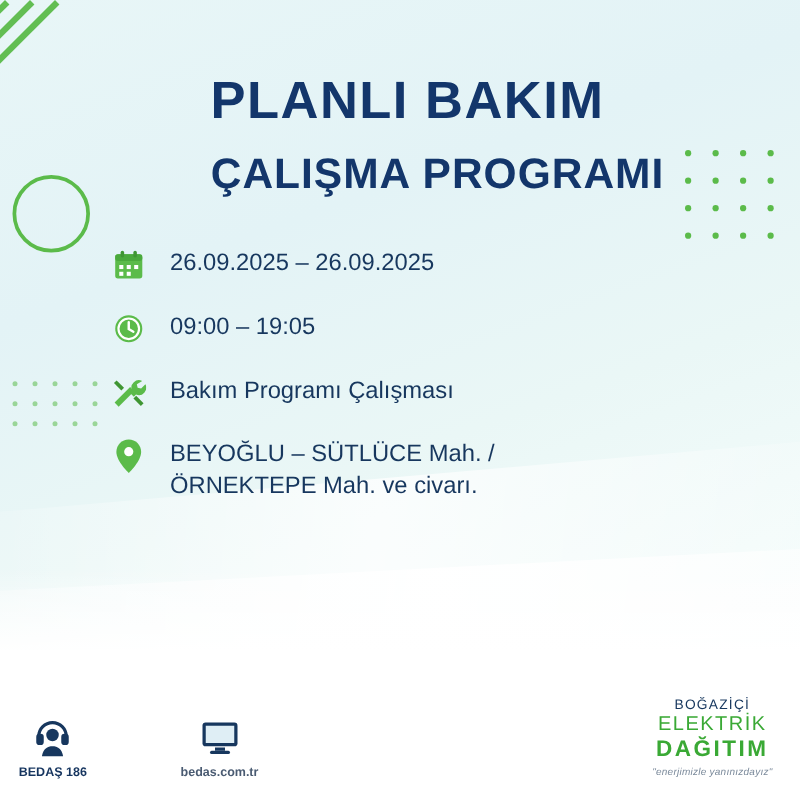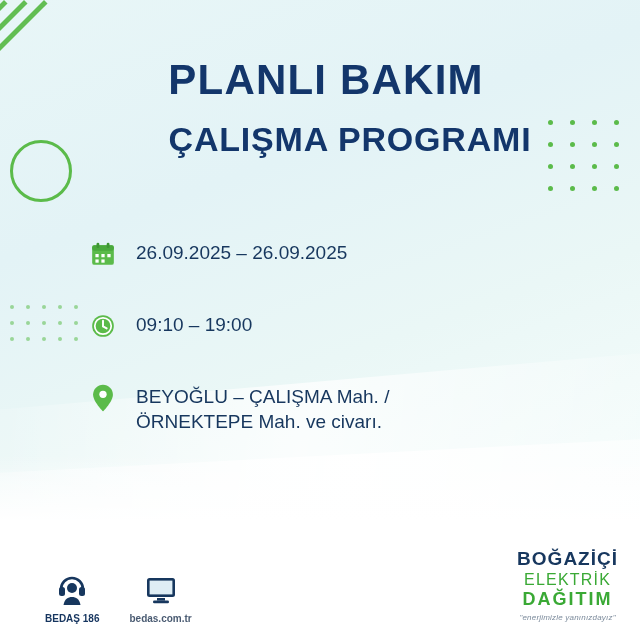--- a/index.html
+++ b/index.html
@@ -105,21 +105,20 @@
 
   
   .info {
     position: absolute;
     top: 196px; left: 86px; width: 480px;
   }
   .row {
     display: flex;
     align-items: flex-start;
     margin-bottom: 21px;
-    margin-top: 42px;
   }
   .row .ico {
     width: 34px; min-width: 34px; height: 30px;
     display: flex; align-items: center; justify-content: center;
     margin-right: 16px;
     padding-top: 1px;
   }
   .row .txt {
     font-size: 19px;
     color: #17375e;
@@ -128,43 +127,43 @@
     font-weight: 400;
   }
   .row .txt .l2 { display: block; }
 
   
   .footer {
     position: absolute;
     left: 0; bottom: 0; width: 640px; height: 100px;
   }
   .f-items {
-    position: absolute; left: 45px; bottom: 16px;
-    display: flex; align-items: center;
+    position: absolute; left: 15px; bottom: 16px;
+    display: flex; align-items: center; gap: 45px;
   }
   .f-item {
     display: flex; flex-direction: column; align-items: center;
     margin-right: 30px;
   }
   .f-item .fi-ico { height: 34px; display: flex; align-items: center; }
   .f-item .fi-label {
     margin-top: 6px;
     font-size: 10px;
     color: #16355f;
     font-weight: 700;
     white-space: nowrap;
   }
   .f-item.small .fi-label { font-weight: 700; color: #4a5b72; }
 
   .brand {
     position: absolute; right: 22px; bottom: 18px;
     text-align: center;
   }
   .brand .b1 {
-    font-size: 19px; font-weight: 700; color: #17375e; letter-spacing: 1px;
+    font-size: 11px; font-weight: 400; color: #17375e; letter-spacing: 1px;
     line-height: 1.15;
   }
   .brand .b2 {
     font-size: 16px; font-weight: 400; color: #3aa935; letter-spacing: 1.2px;
     line-height: 1.2;
   }
   .brand .b3 {
     font-size: 18px; font-weight: 700; color: #3aa935; letter-spacing: 2px;
     line-height: 1.2;
   }
@@ -254,33 +253,44 @@
     </div>
 
     <div class="row">
       <span class="ico">
         <svg width="26" height="26" viewBox="0 0 24 24">
           <circle cx="12" cy="12" r="10" fill="#5bbb4a"></circle>
           <circle cx="12" cy="12" r="7.6" fill="none" stroke="#ffffff" stroke-width="1.6"></circle>
           <path d="M12 7.2 V12.3 L15.4 14.2" stroke="#ffffff" stroke-width="1.8" fill="none" stroke-linecap="round"></path>
         </svg>
       </span>
-      <span class="txt">09:10 – 19:00</span>
-    </div>
-
+      <span class="txt">09:00 – 19:05</span>
+    </div>
+
+    <div class="row">
+      <span class="ico">
+        <svg width="28" height="26" viewBox="0 0 26 24">
+          <path d="M4 3 L9.5 8.5 L7.5 10.5 L2 5 Z" fill="#3f9633"></path>
+          <path d="M2.5 19.5 L14 8 L17 11 L5.5 22.5 Z" fill="#5bbb4a"></path>
+          <path d="M23 3.5 a5.5 5.5 0 0 0-7.6 7l-1.6 1.6 3 3 1.6-1.6a5.5 5.5 0 0 0 7-7.6 l-3.2 3.2 -2.6-.6 -.6-2.6 Z" fill="#5bbb4a"></path>
+          <path d="M16.5 16.5 L22 22 L24 20 L18.5 14.5 Z" fill="#3f9633"></path>
+        </svg>
+      </span>
+      <span class="txt">Bakım Programı Çalışması</span>
+    </div>
 
     <div class="row">
       <span class="ico">
         <svg width="22" height="28" viewBox="0 0 20 26">
           <path d="M10 0.6 C4.9 0.6 0.8 4.7 0.8 9.8 C0.8 16.6 10 25.4 10 25.4 C10 25.4 19.2 16.6 19.2 9.8 C19.2 4.7 15.1 0.6 10 0.6 Z" fill="#5bbb4a"></path>
           <circle cx="10" cy="9.6" r="3.4" fill="#ffffff"></circle>
         </svg>
       </span>
       <span class="txt">
-        <span class="l2">BEYOĞLU – ÇALIŞMA Mah. /</span>
+        <span class="l2">BEYOĞLU – SÜTLÜCE Mah. /</span>
         <span class="l2">ÖRNEKTEPE Mah. ve civarı.</span>
       </span>
     </div>
 
   </div>
 
   <div class="footer">
     <div class="f-items">
 
       <div class="f-item">

